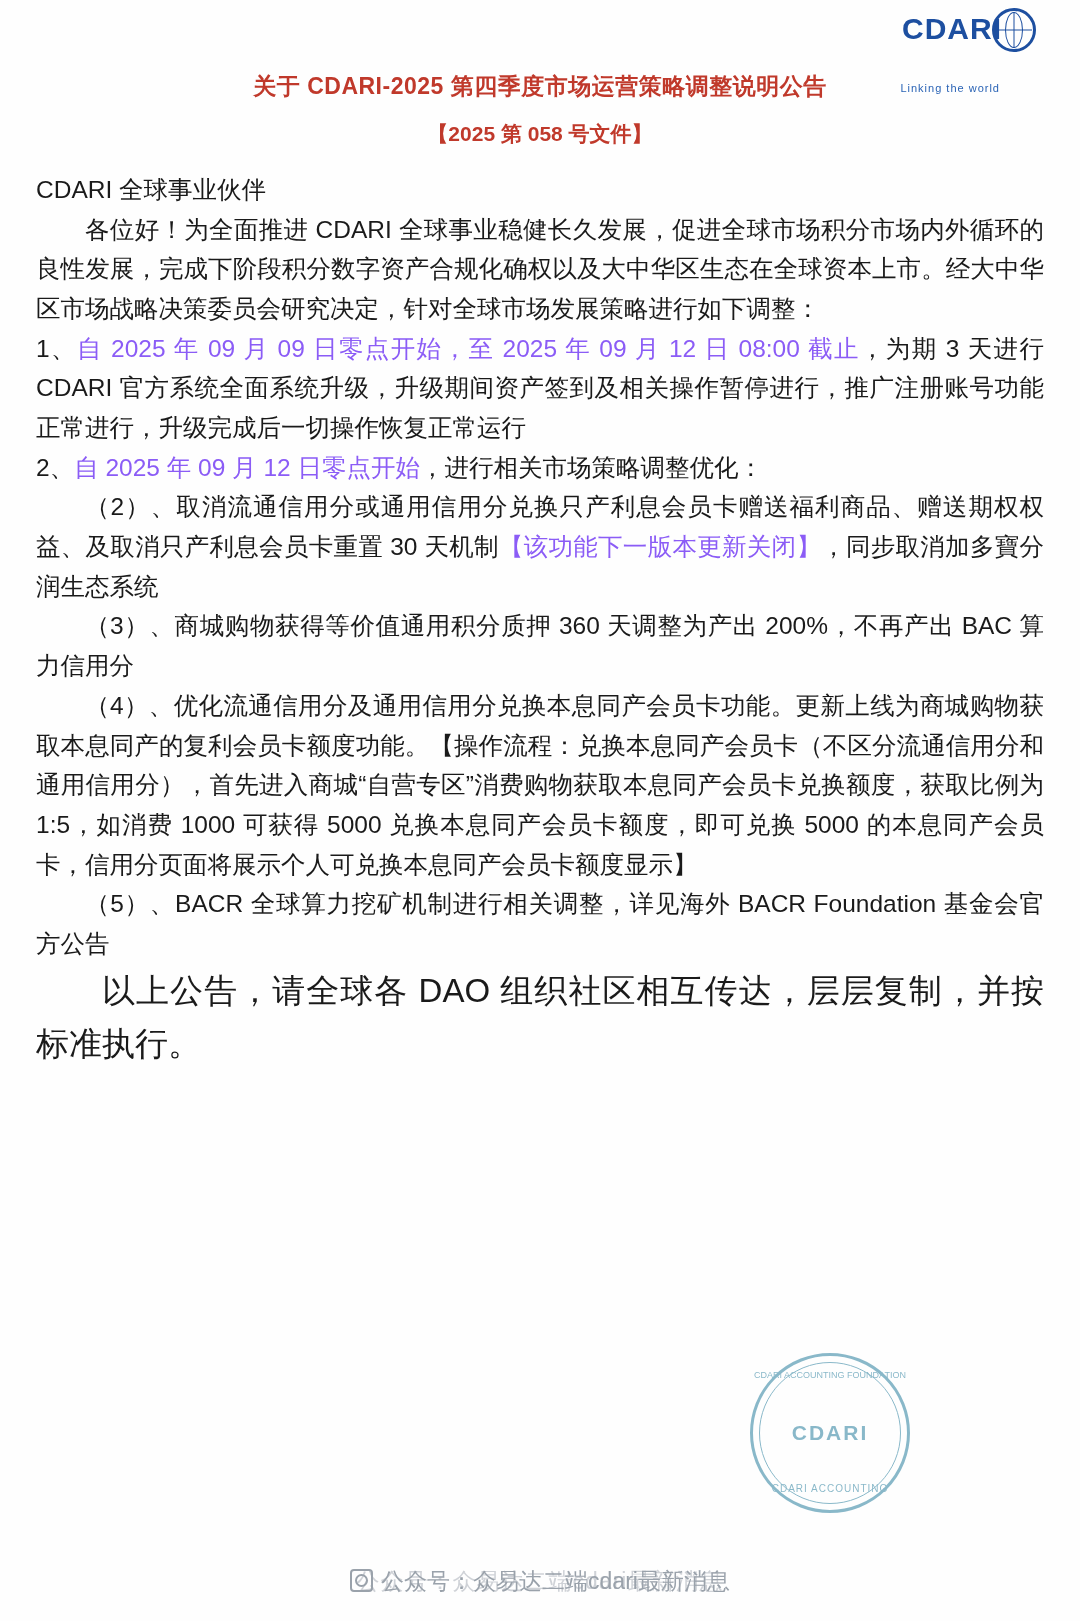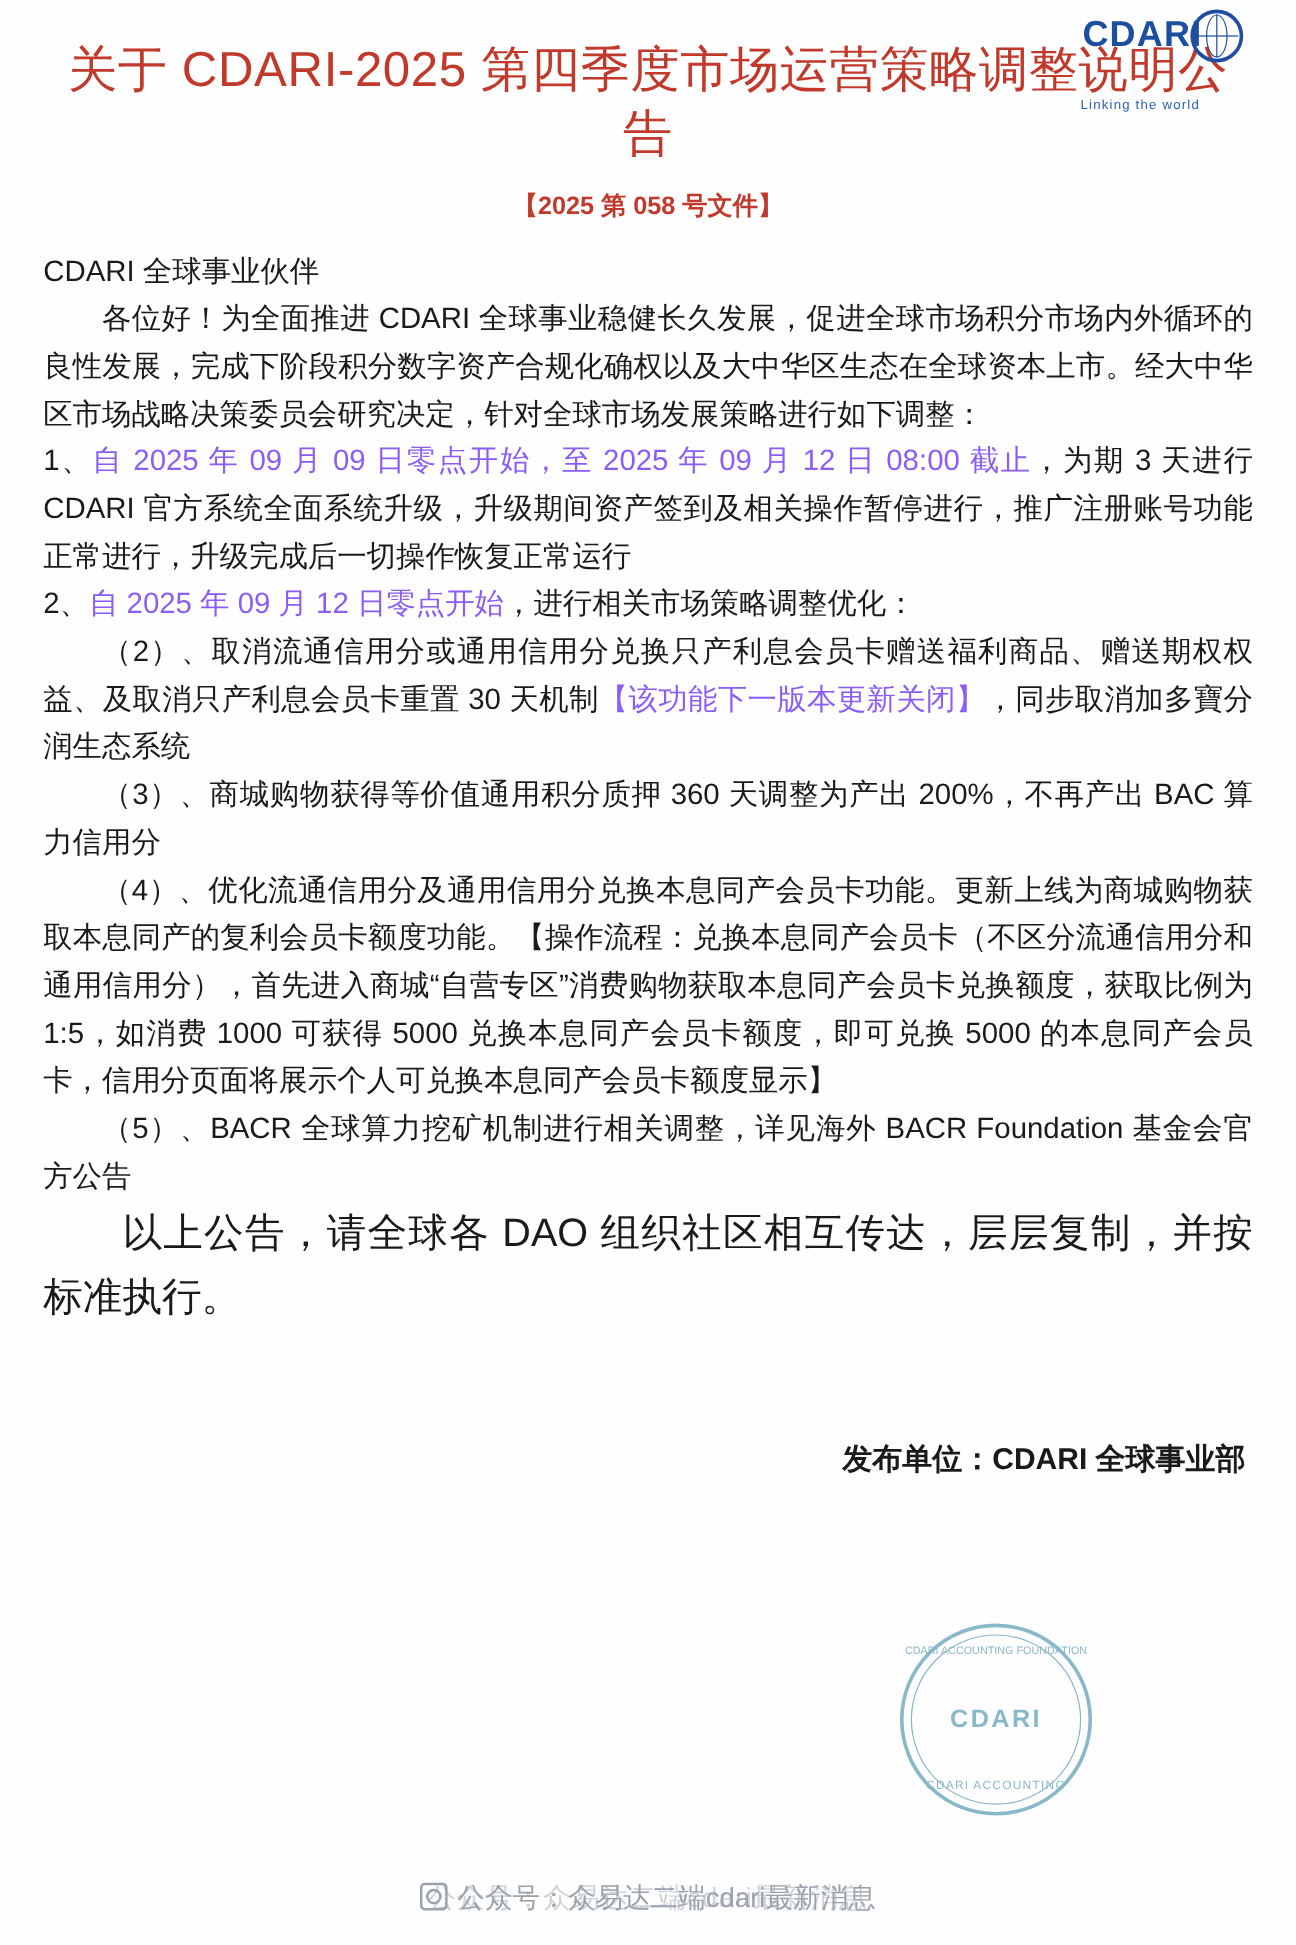--- a/index.html
+++ b/index.html
@@ -87,24 +87,24 @@
     transform: translate(-50%, -50%);
     width: 18px;
     height: 36px;
     border: 1px solid #1d4fa0;
     border-radius: 50%;
     box-sizing: border-box;
   }
   
   .doc-title {
     margin: 0;
-    padding-top: 32px;
-    text-align: center;
-    font-size: 41px;
-    font-weight: normal;
+    padding-top: 72px;
+    text-align: center;
+    font-size: 23px;
+    font-weight: bold;
     color: #c0392b;
     letter-spacing: 0.5px;
     line-height: 1.3;
   }
   .doc-subtitle {
     margin: 18px 0 0 0;
     text-align: center;
     font-size: 21px;
     font-weight: bold;
     color: #c0392b;
@@ -266,21 +266,20 @@
 
     <p class="indent">（4）、优化流通信用分及通用信用分兑换本息同产会员卡功能。更新上线为商城购物获取本息同产的复利会员卡额度功能。【操作流程：兑换本息同产会员卡（不区分流通信用分和通用信用分），首先进入商城“自营专区”消费购物获取本息同产会员卡兑换额度，获取比例为 1:5，如消费 1000 可获得 5000 兑换本息同产会员卡额度，即可兑换 5000 的本息同产会员卡，信用分页面将展示个人可兑换本息同产会员卡额度显示】</p>
 
     <p class="indent">（5）、BACR 全球算力挖矿机制进行相关调整，详见海外 BACR Foundation 基金会官方公告</p>
 
 
     <p class="closing">以上公告，请全球各 DAO 组织社区相互传达，层层复制，并按标准执行。</p>
   </div>
 
   <div class="sign-block">
-    <div><span>发布单位：</span><span>CDARI 全球事业部</span></div>
   </div>
 
   <div class="seal">
     <div class="seal-inner"></div>
     <div class="seal-top">CDARI ACCOUNTING FOUNDATION</div>
     <div class="seal-center">CDARI</div>
     <div class="seal-bottom">CDARI ACCOUNTING</div>
   </div>
 
   <div class="footer-ghost">公众号：众易达二端cdari最新消息</div>

